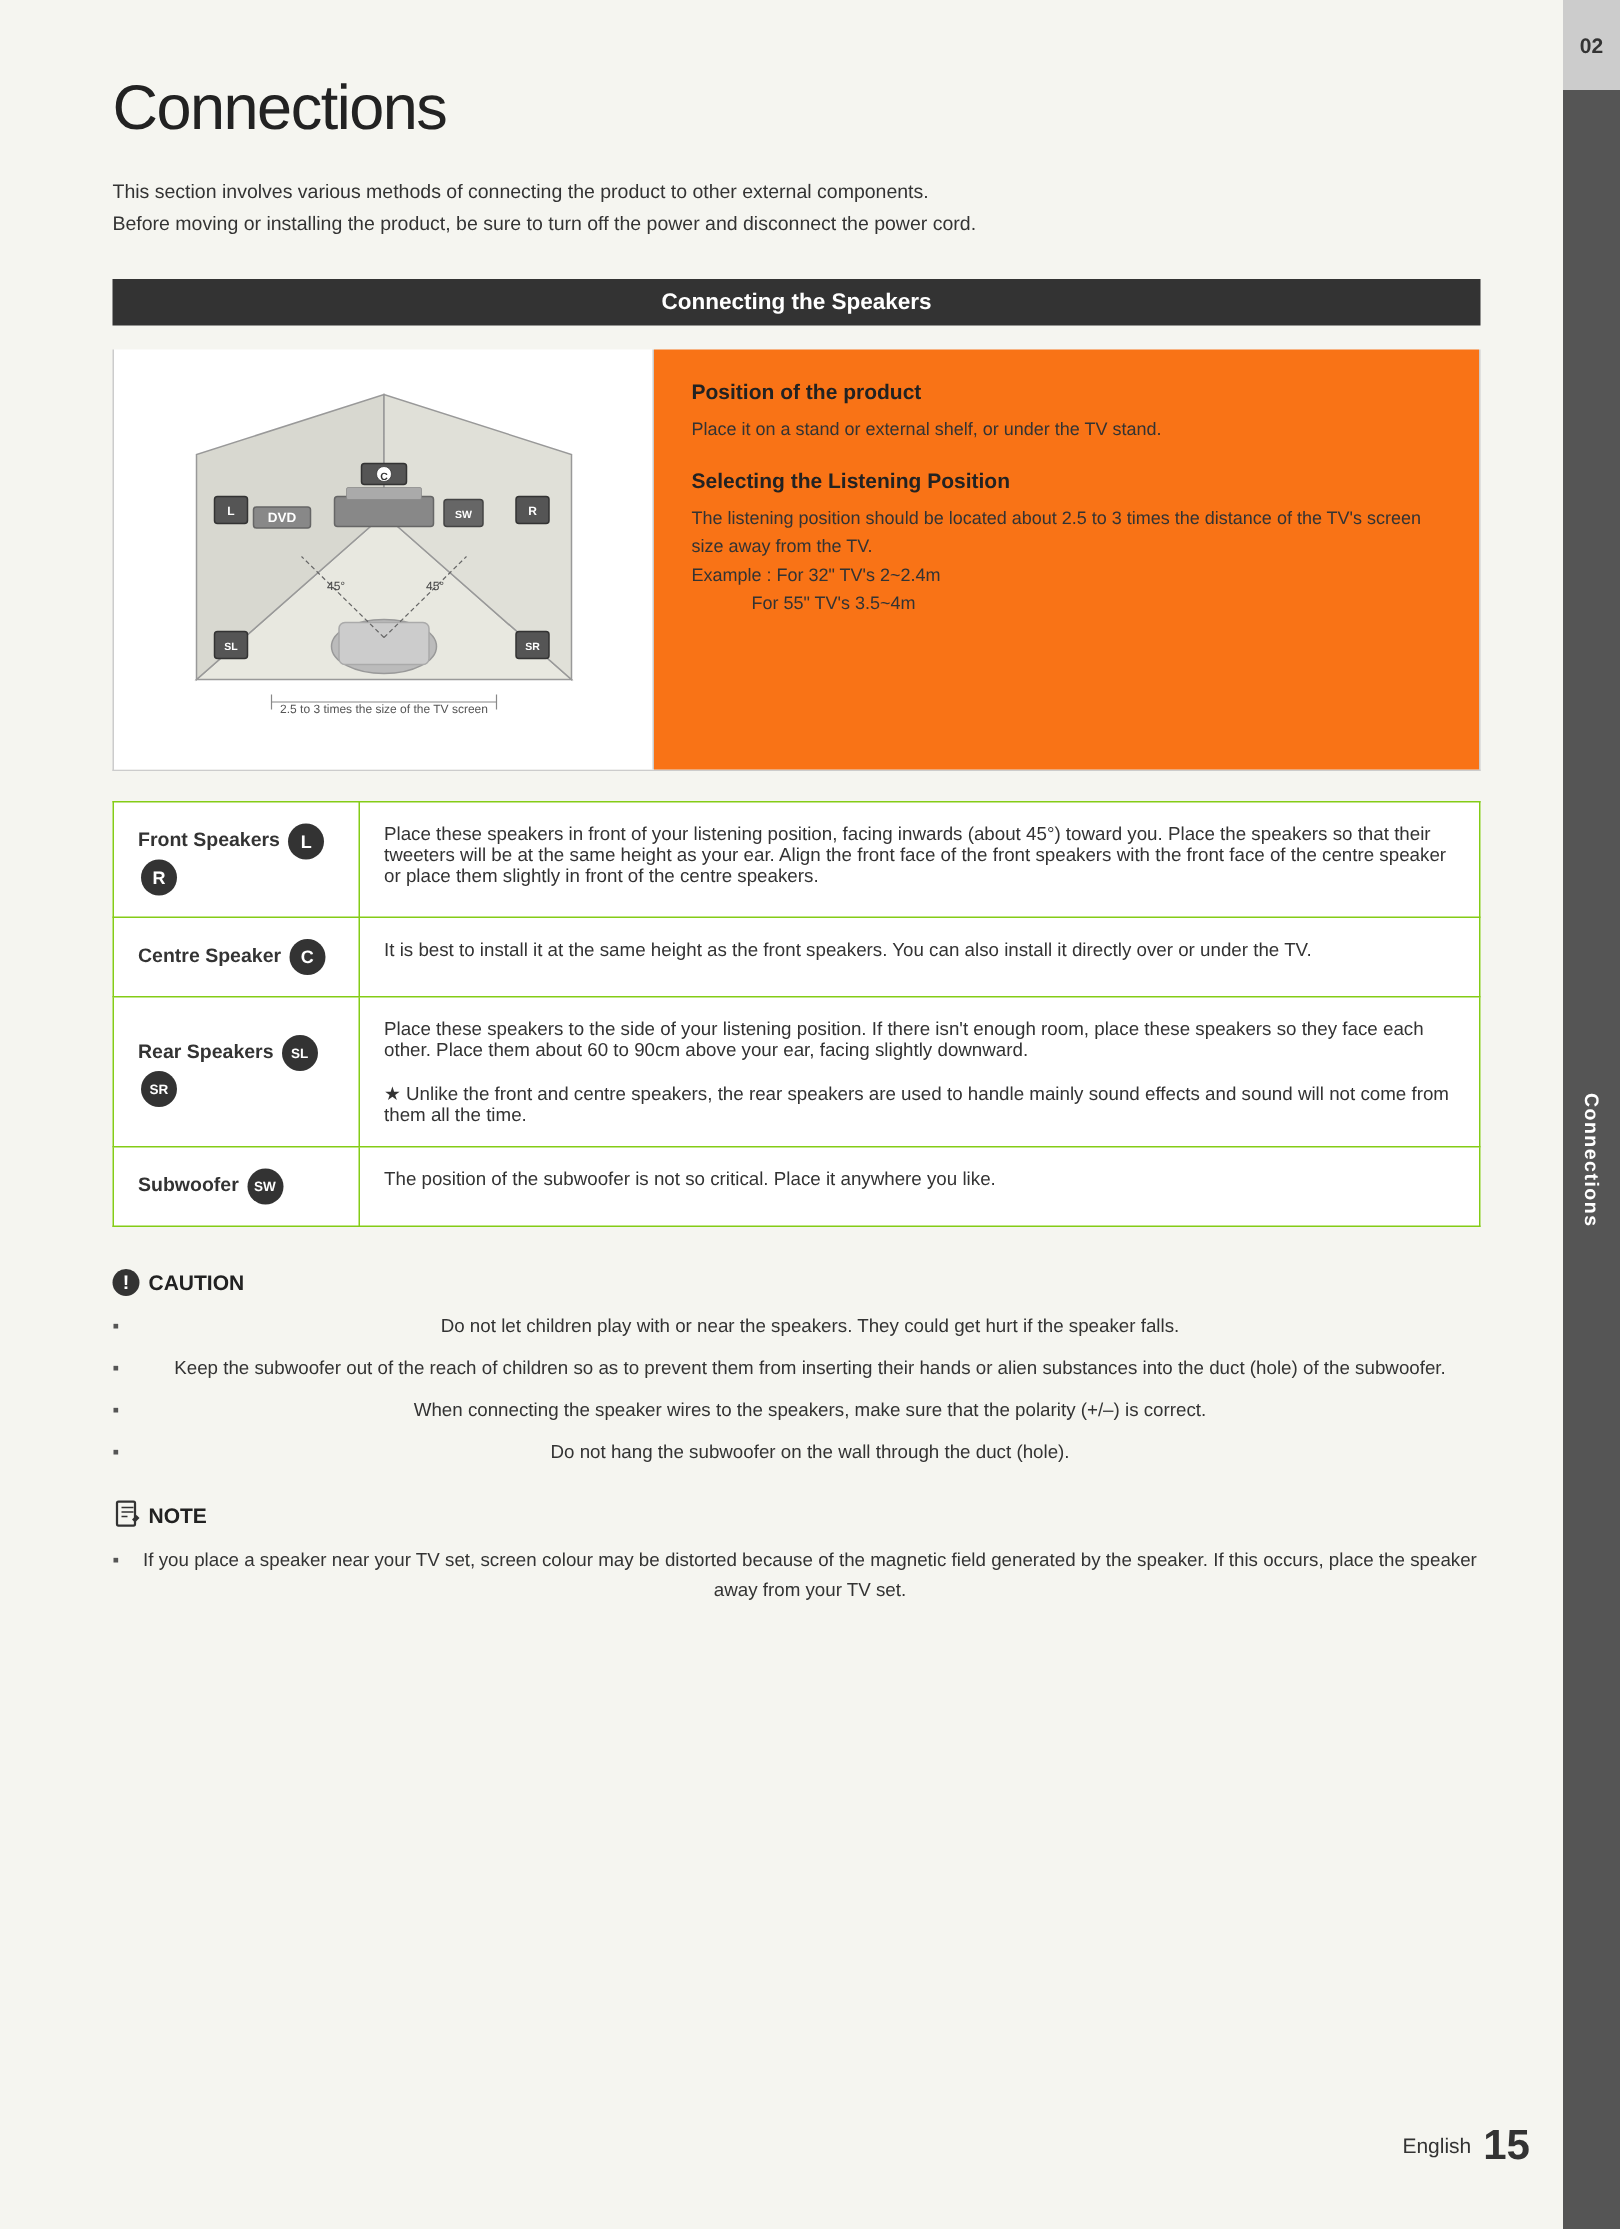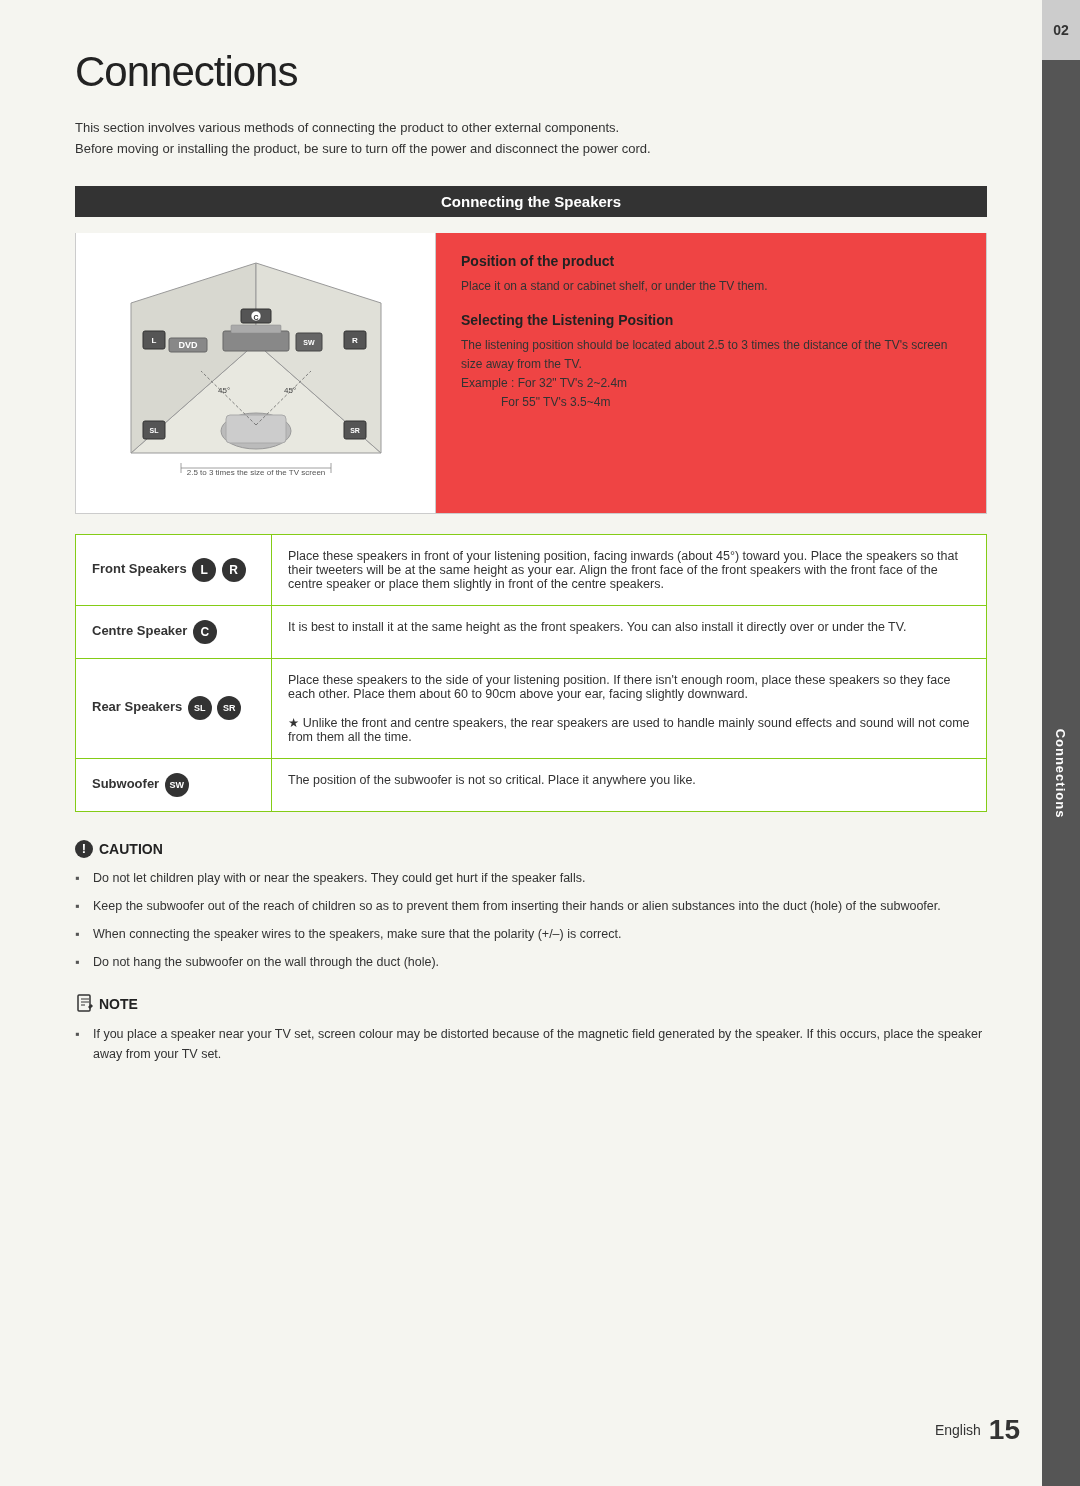--- a/index.html
+++ b/index.html
@@ -108,21 +108,21 @@
       padding: 20px;
       display: flex;
       align-items: center;
       justify-content: center;
       background: white;
     }
 
     .description-area {
       flex: 1;
       padding: 20px 25px;
-      background: #ef4444;
+      background: #f97316;
     }
 
     .desc-title {
       font-size: 14px;
       font-weight: bold;
       margin-bottom: 8px;
       color: #222;
     }
 
     .desc-text {
@@ -167,21 +167,21 @@
       background: white;
     }
     .speaker-table td {
       border: 1px solid #84cc16;
       padding: 14px 16px;
       font-size: 12.5px;
       color: #333;
       vertical-align: top;
     }
     .speaker-table .label-cell {
-      width: 196px;
+      width: 164px;
       font-weight: bold;
       vertical-align: middle;
     }
     .speaker-table .label-cell .speaker-name {
       font-size: 13px;
       font-weight: bold;
     }
 
     
     .caution-section {
@@ -205,20 +205,21 @@
       border-radius: 50%;
       text-align: center;
       line-height: 18px;
       font-size: 13px;
       font-weight: bold;
       margin-right: 2px;
     }
     .bullet-list {
       list-style: none;
       padding: 0;
+      text-align: center;
     }
     .bullet-list li {
       font-size: 12.5px;
       color: #333;
       line-height: 1.6;
       margin-bottom: 8px;
       padding-left: 18px;
       position: relative;
     }
     .bullet-list li::before {
@@ -334,21 +335,21 @@
           <text x="155" y="222" font-size="8" text-anchor="middle" fill="#555">2.5 to 3 times the size of the TV screen</text>
 
           <line x1="80" y1="215" x2="230" y2="215" stroke="#888" stroke-width="0.8"></line>
           <line x1="80" y1="210" x2="80" y2="220" stroke="#888" stroke-width="0.8"></line>
           <line x1="230" y1="210" x2="230" y2="220" stroke="#888" stroke-width="0.8"></line>
         </svg>
       </div>
 
       <div class="description-area">
         <div class="desc-title">Position of the product</div>
-        <div class="desc-text">Place it on a stand or cabinet shelf, or under the TV them.</div>
+        <div class="desc-text">Place it on a stand or external shelf, or under the TV stand.</div>
 
         <div class="desc-title">Selecting the Listening Position</div>
         <div class="desc-text">
           <span>The listening position should be located about 2.5 to 3 times the distance of the TV's screen size away from the TV.</span><br>
           <span>Example : For 32" TV's 2~2.4m</span><br>
           &nbsp;&nbsp;&nbsp;&nbsp;&nbsp;&nbsp;&nbsp;&nbsp;&nbsp;&nbsp;&nbsp;
           <span>For 55" TV's 3.5~4m</span>
         </div>
       </div>
     </div>

